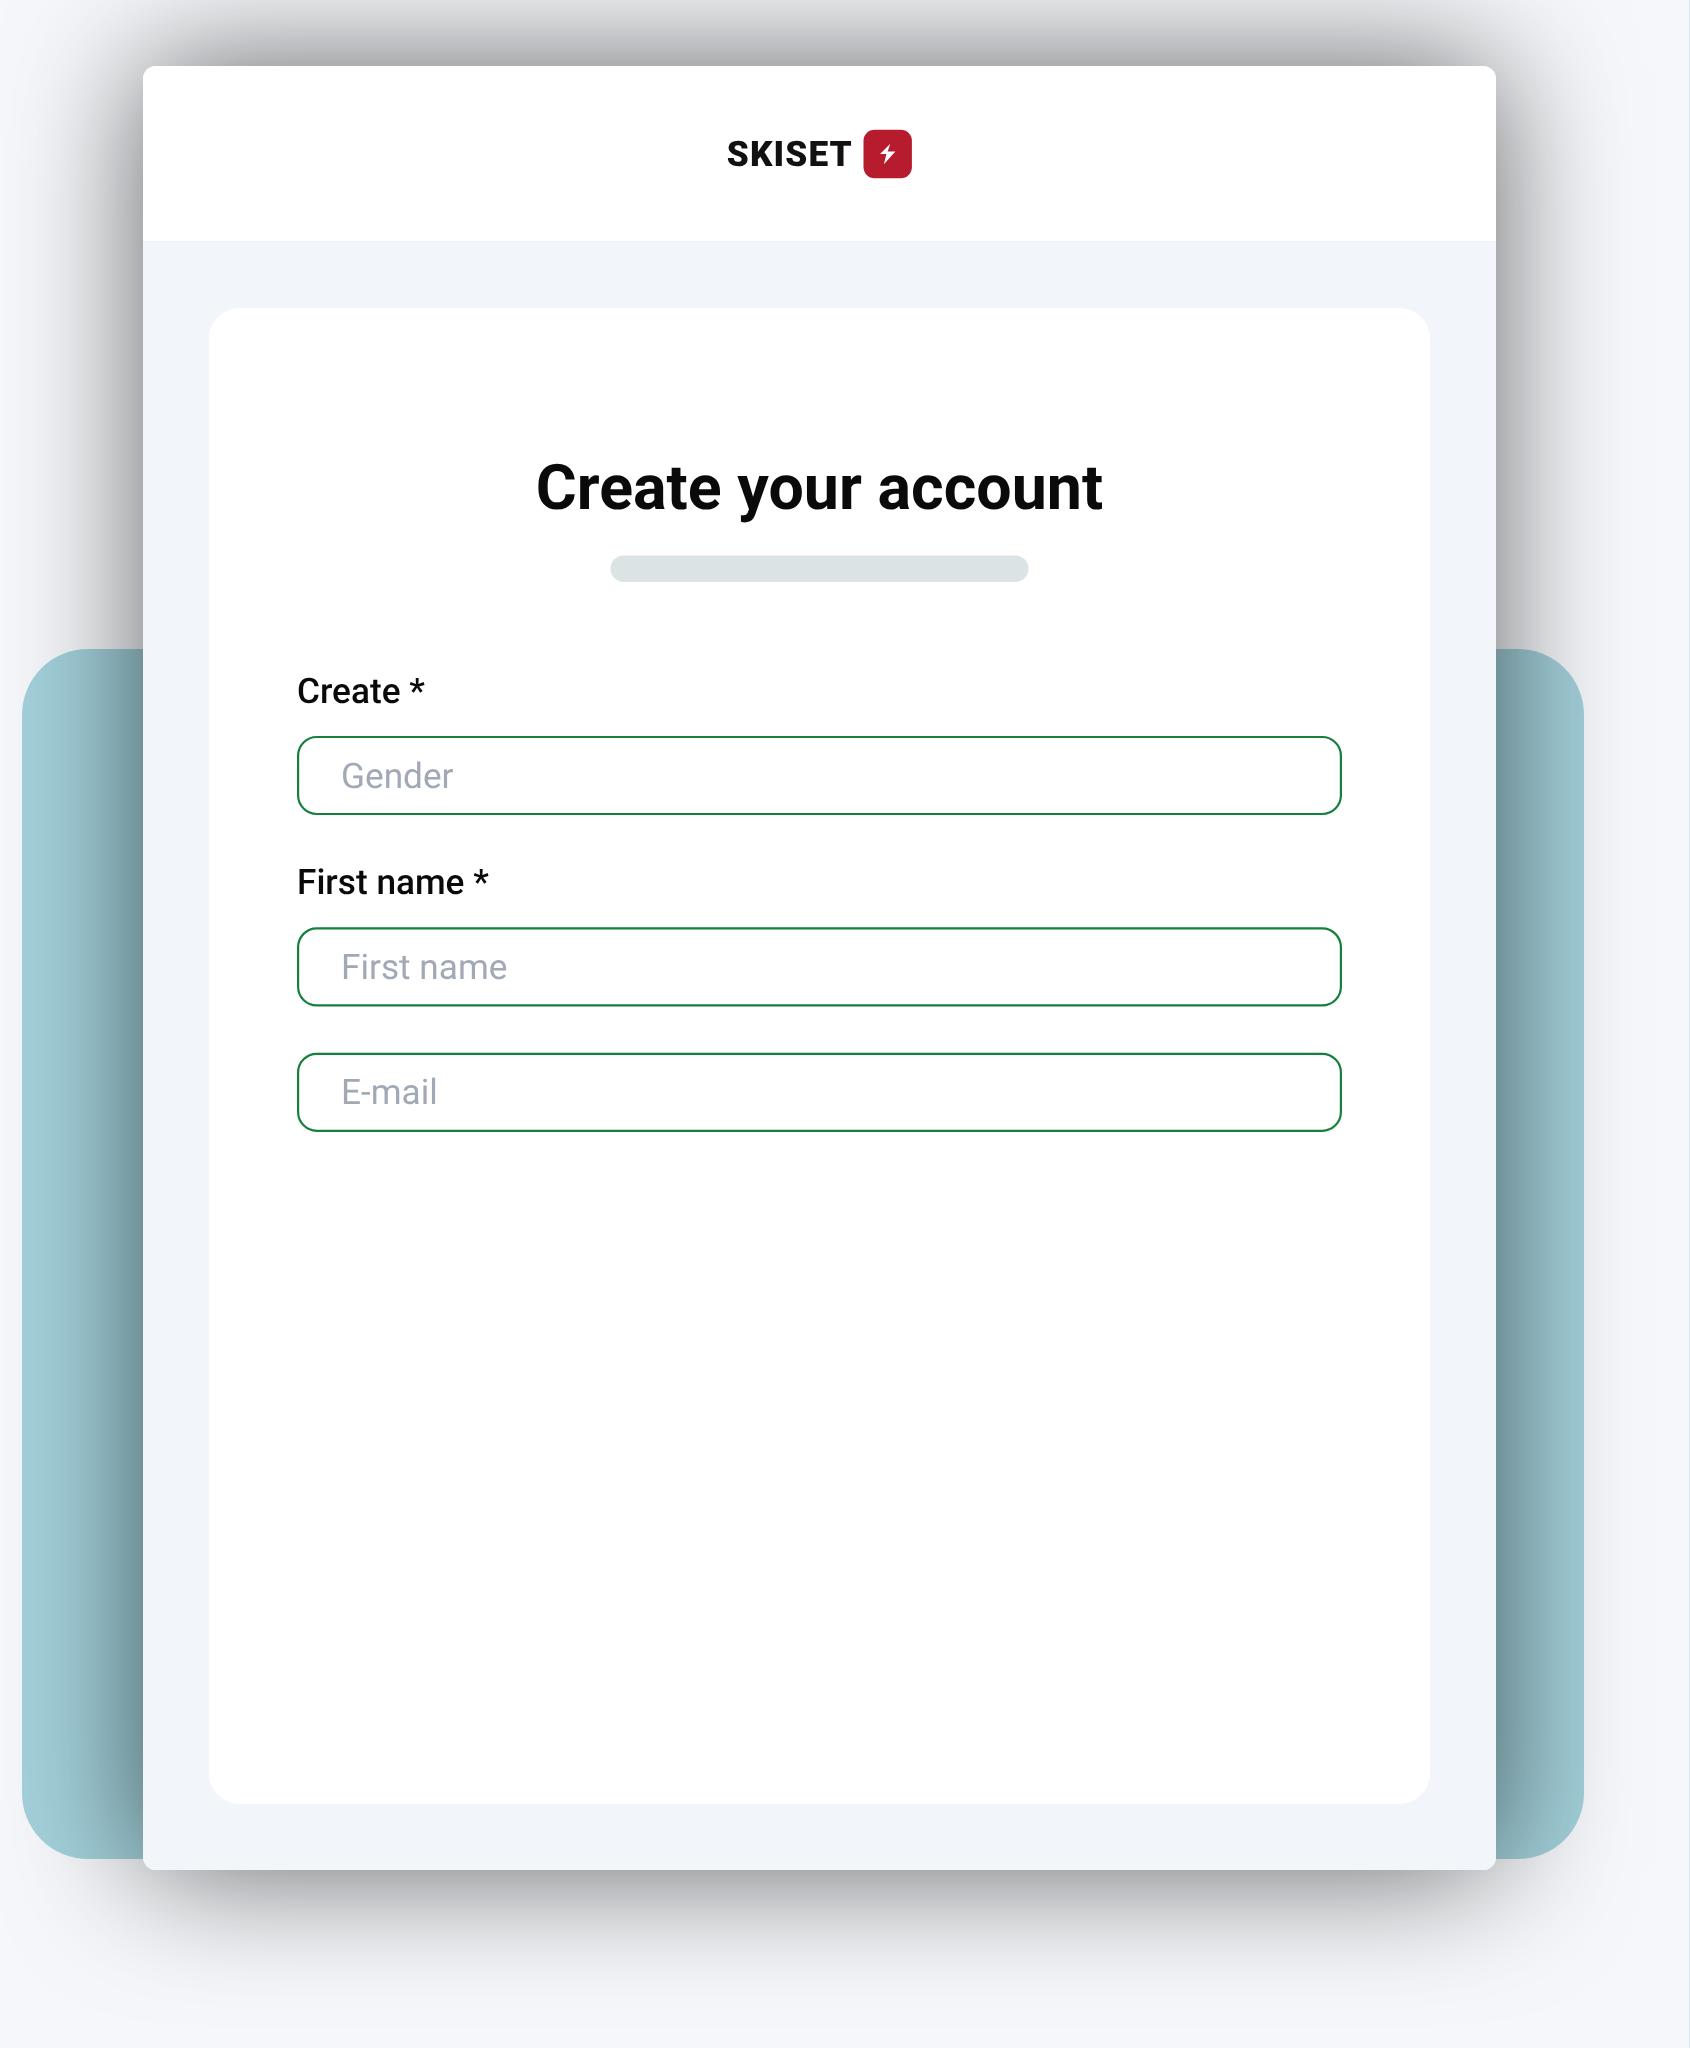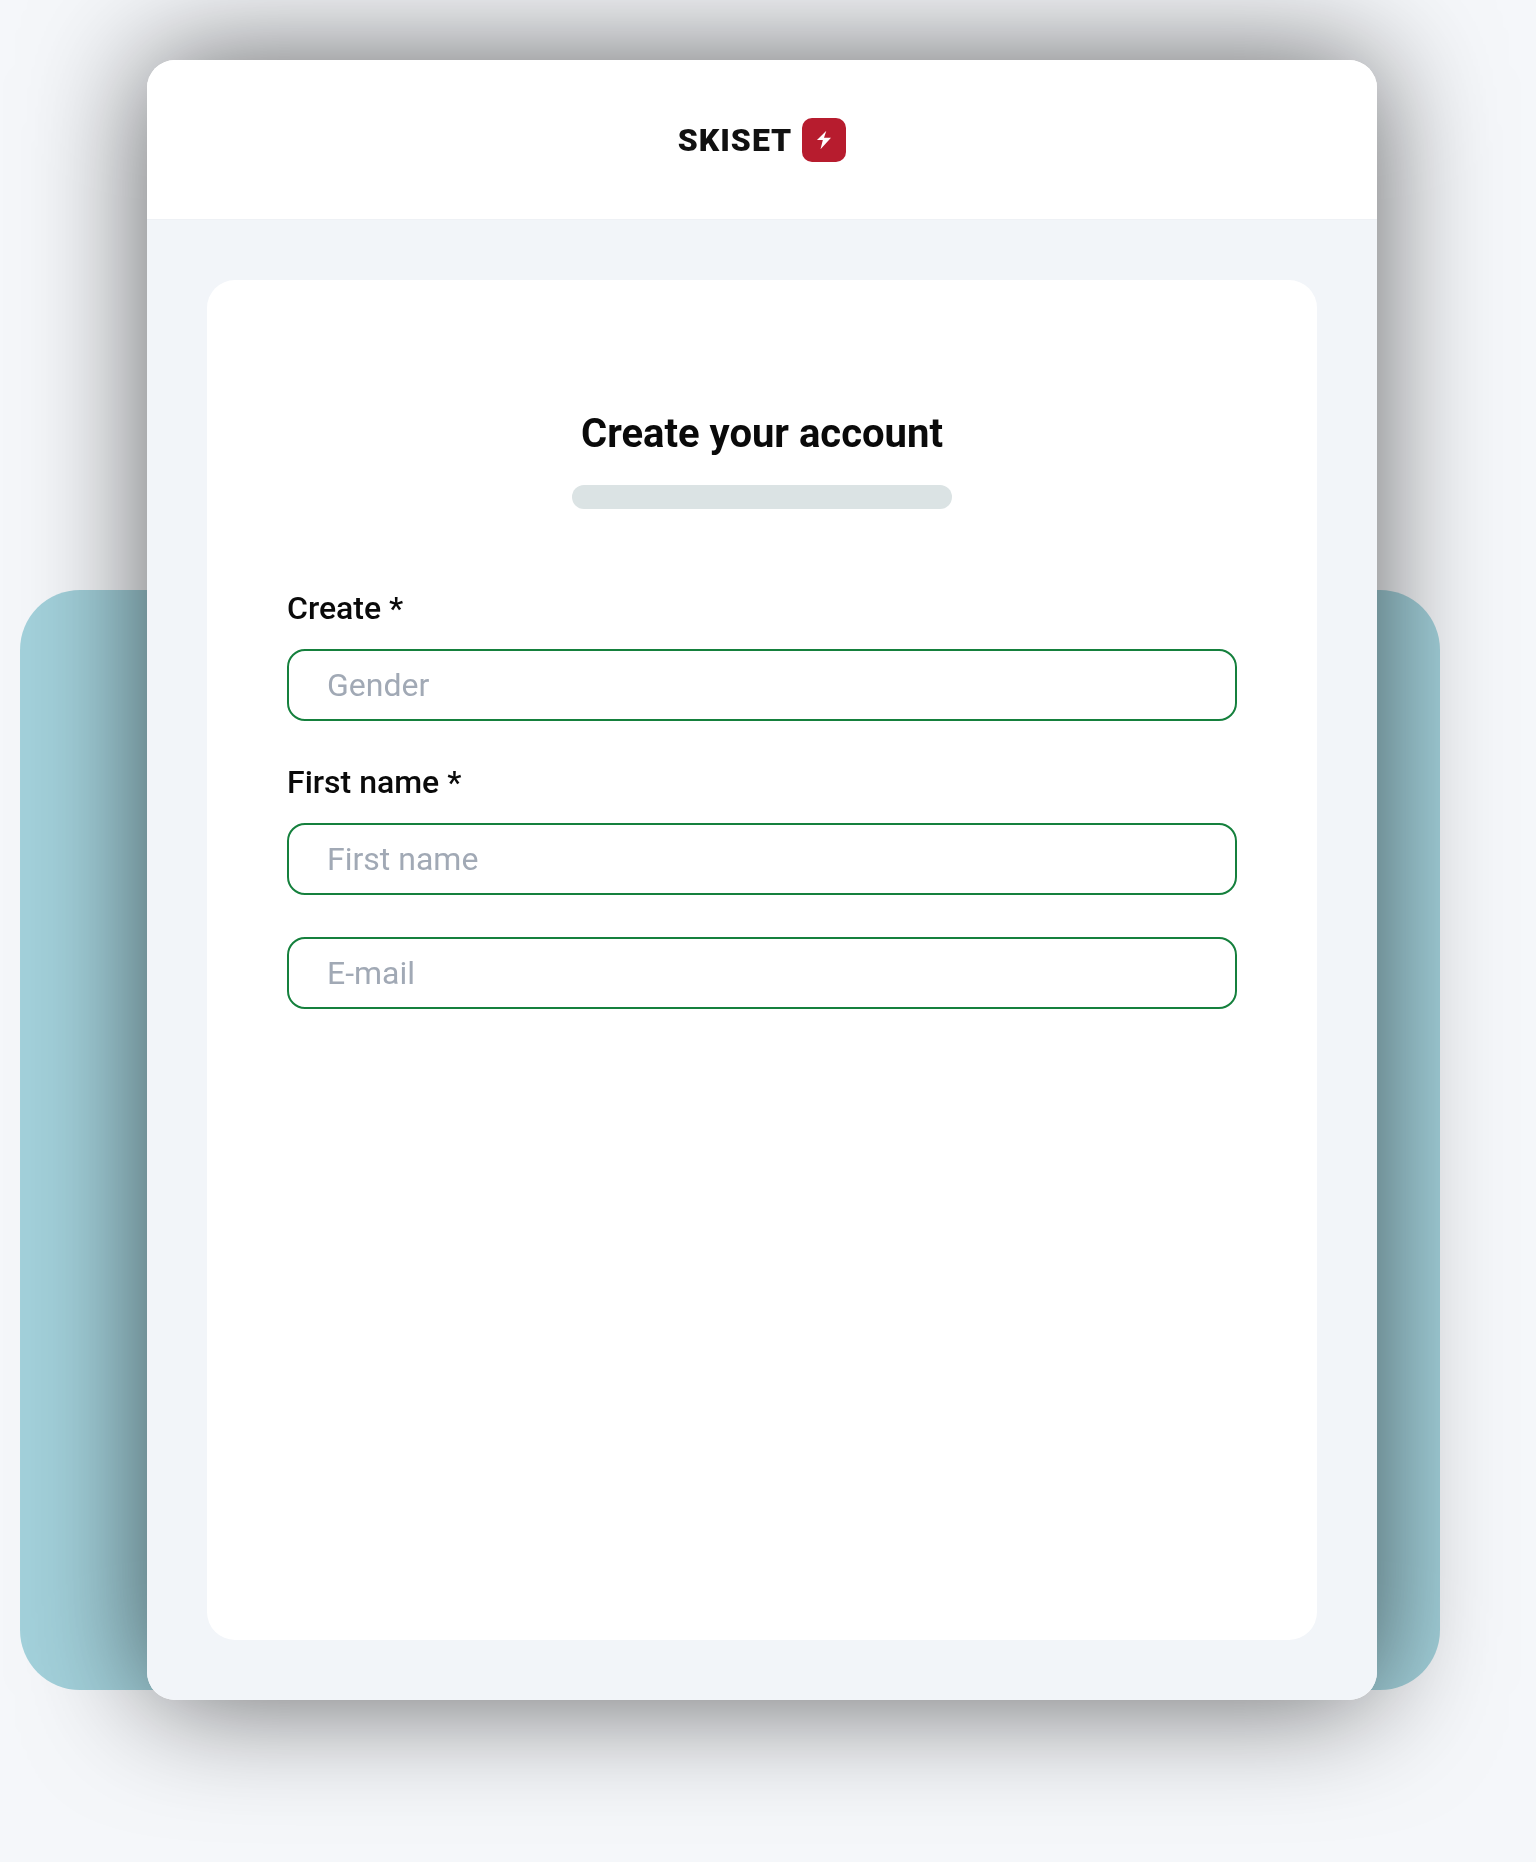--- a/index.html
+++ b/index.html
@@ -25,25 +25,24 @@
       left: 20px;
       z-index: 1;
     }
     .device-frame {
       position: absolute;
       top: 60px;
       left: 130px;
       width: 1230px;
       height: 1640px;
       background: #ffffff;
-      border-radius: 28px;
+      border-radius: 12px;
       z-index: 10;
       overflow: hidden;
       filter: drop-shadow(0 0 60px rgba(0,0,0,0.6));
-      margin-left: 17px;
     }
     .header {
       width: 100%;
       height: 160px;
       background: #ffffff;
       display: flex;
       align-items: center;
       justify-content: center;
       border-bottom: 1px solid #eef1f5;
     }
@@ -78,21 +77,21 @@
       padding: 60px;
     }
     .card {
       background: #ffffff;
       border-radius: 28px;
       width: 100%;
       min-height: 100%;
       padding: 130px 80px 40px 80px;
     }
     .card-title {
-      font-size: 40px;
+      font-size: 57px;
       font-weight: 700;
       color: #0a0a0a;
       text-align: center;
       margin-bottom: 28px;
     }
     .progress-bar {
       width: 380px;
       height: 24px;
       background: #dbe3e4;
       border-radius: 20px;

